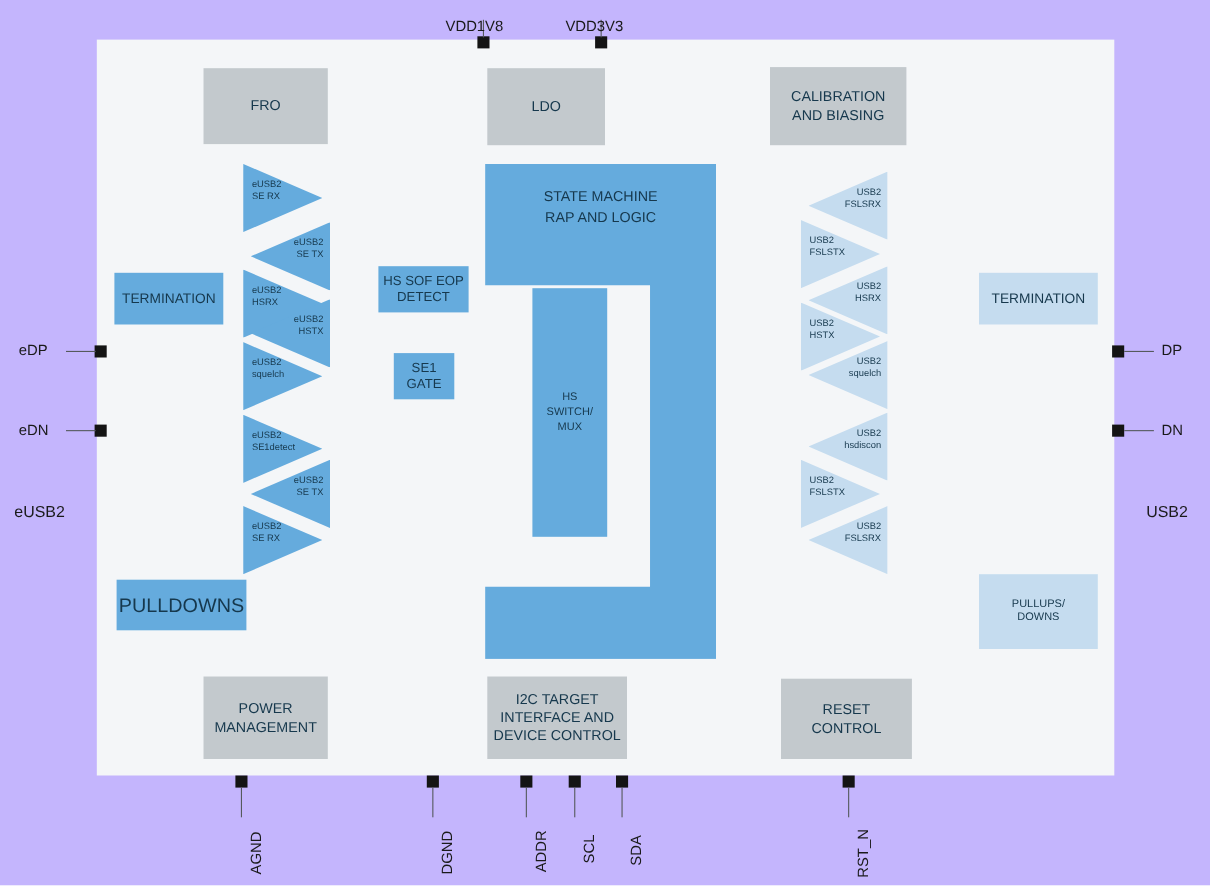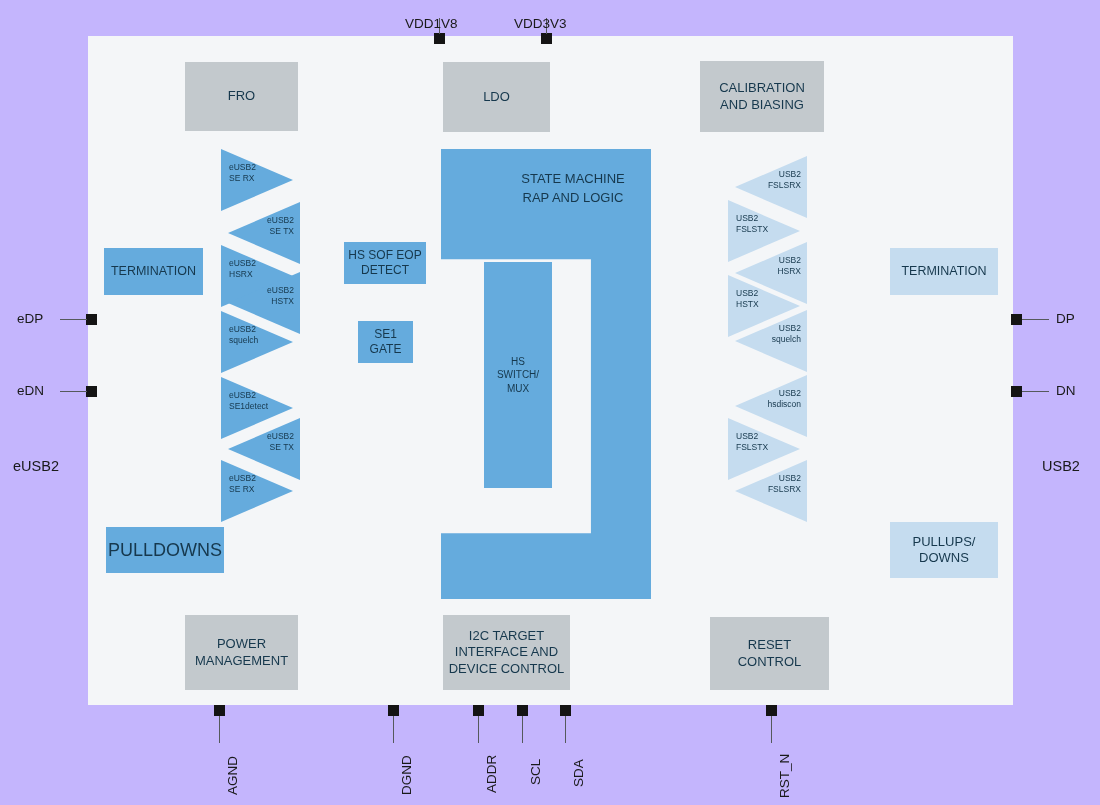--- a/index.html
+++ b/index.html
@@ -66,21 +66,20 @@
   .ring-label {
     position: absolute;
     left: 441px;
     top: 170px;
     width: 210px;
     text-align: center;
     font-size: 13px;
     line-height: 1.45;
     white-space: pre-line;
     color: #16384d;
-    padding-left: 27px;
   }
   .hsmux {
     position: absolute;
     left: 484px;
     top: 262px;
     width: 68px;
     height: 226px;
     background: #65abdd;
     display: flex;
     align-items: center;
@@ -189,21 +188,21 @@
 
   <div class="blk blue-mid" style="left:358px; top:321px; width:55px; height:42px; font-size:12px;">SE1
 GATE</div>
 
   <div class="blk blue-mid" style="left:104px; top:248px; width:99px; height:47px; font-size:12.5px;">TERMINATION</div>
 
   <div class="blk blue-mid" style="left:106px; top:527px; width:118px; height:46px; font-size:18px;">PULLDOWNS</div>
 
   <div class="blk blue-light" style="left:890px; top:248px; width:108px; height:47px; font-size:12.5px;">TERMINATION</div>
 
-  <div class="blk blue-light" style="left:890px; top:522px; width:108px; height:56px; font-size:13px;">PULLUPS/
+  <div class="blk blue-light" style="left:890px; top:522px; width:108px; height:68px; font-size:10px;">PULLUPS/
 DOWNS</div>
 
   <div class="blk gray" style="left:185px; top:615px; width:113px; height:75px;">POWER
 MANAGEMENT</div>
 
   <div class="blk gray" style="left:443px; top:615px; width:127px; height:75px;">I2C TARGET
 INTERFACE AND
 DEVICE CONTROL</div>
 
   <div class="blk gray" style="left:710px; top:617px; width:119px; height:73px;">RESET

